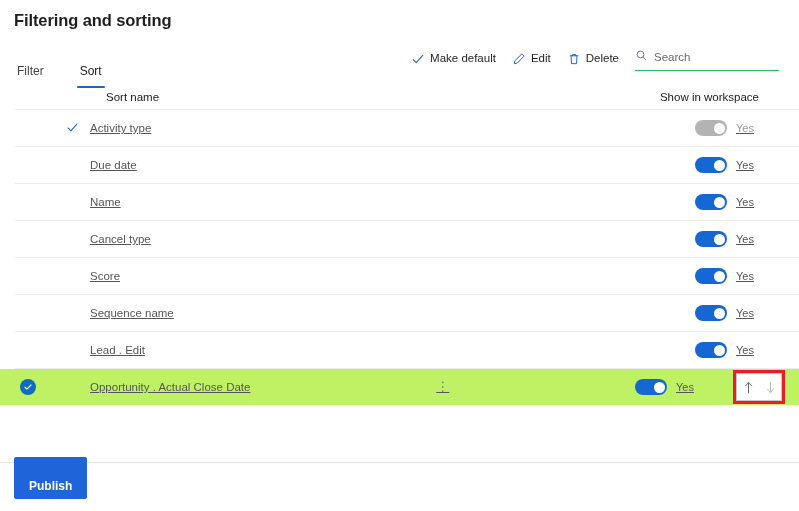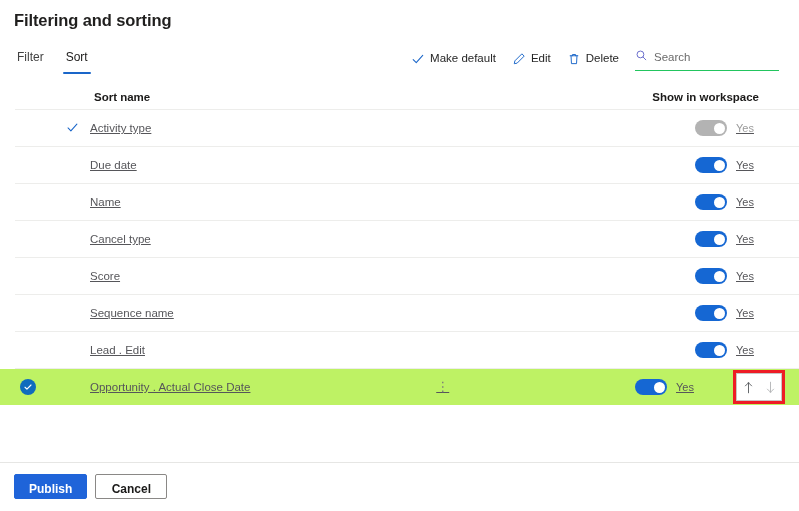--- a/index.html
+++ b/index.html
@@ -41,23 +41,23 @@
 
   
   .bar {
     position: relative;
     height: 38px;
     margin-top: 14px;
   }
   .tabs {
     position: absolute;
     left: 14px;
-    top: 2px;
-    display: flex;
-    gap: 16px;
+    top: 16px;
+    display: flex;
+    gap: 30px;
   }
   .tab {
     font-size: 12px;
     color: #424242;
     padding: 4px 3px 9px 3px;
     position: relative;
     cursor: pointer;
     line-height: 15px;
   }
   .tab.active {
@@ -120,23 +120,23 @@
   }
 
   
   .table {
     margin-top: 2px;
   }
   .thead {
     display: flex;
     align-items: center;
     height: 25px;
-    padding: 0 20px 0 4px;
+    padding: 0 20px 0 16px;
     font-size: 11.5px;
-    font-weight: 700;
+    font-weight: 400;
     color: #1b1a19;
   }
   .divider {
     height: 1px;
     background: #ededeb;
     margin-left: 15px;
     margin-right: 0px;
   }
   .row {
     display: flex;
@@ -285,23 +285,23 @@
   .footer {
     position: absolute;
     left: 14px;
     bottom: 12px;
     display: flex;
     gap: 8px;
   }
   .btn {
     font-family: "Liberation Sans", sans-serif;
     font-size: 12px;
-    height: 25px;
+    height: 42px;
     min-width: 72px;
-    padding: 2px 14px;
+    padding: 16px 14px;
     border-radius: 2px;
     cursor: pointer;
     line-height: 25px;
     text-align: center;
     box-sizing: border-box;
   }
   .btn.primary {
     background: #1f64d9;
     color: #ffffff;
     border: 1px solid #1f64d9;
@@ -531,14 +531,13 @@
             </svg>
         </div>
       </div>
     </div>
   </div>
 </div>
 
 <div class="footer-sep"></div>
 <div class="footer">
   <div class="btn primary">Publish</div>
-  <div class="btn secondary">Cancel</div>
 </div>
 
 </body></html>

